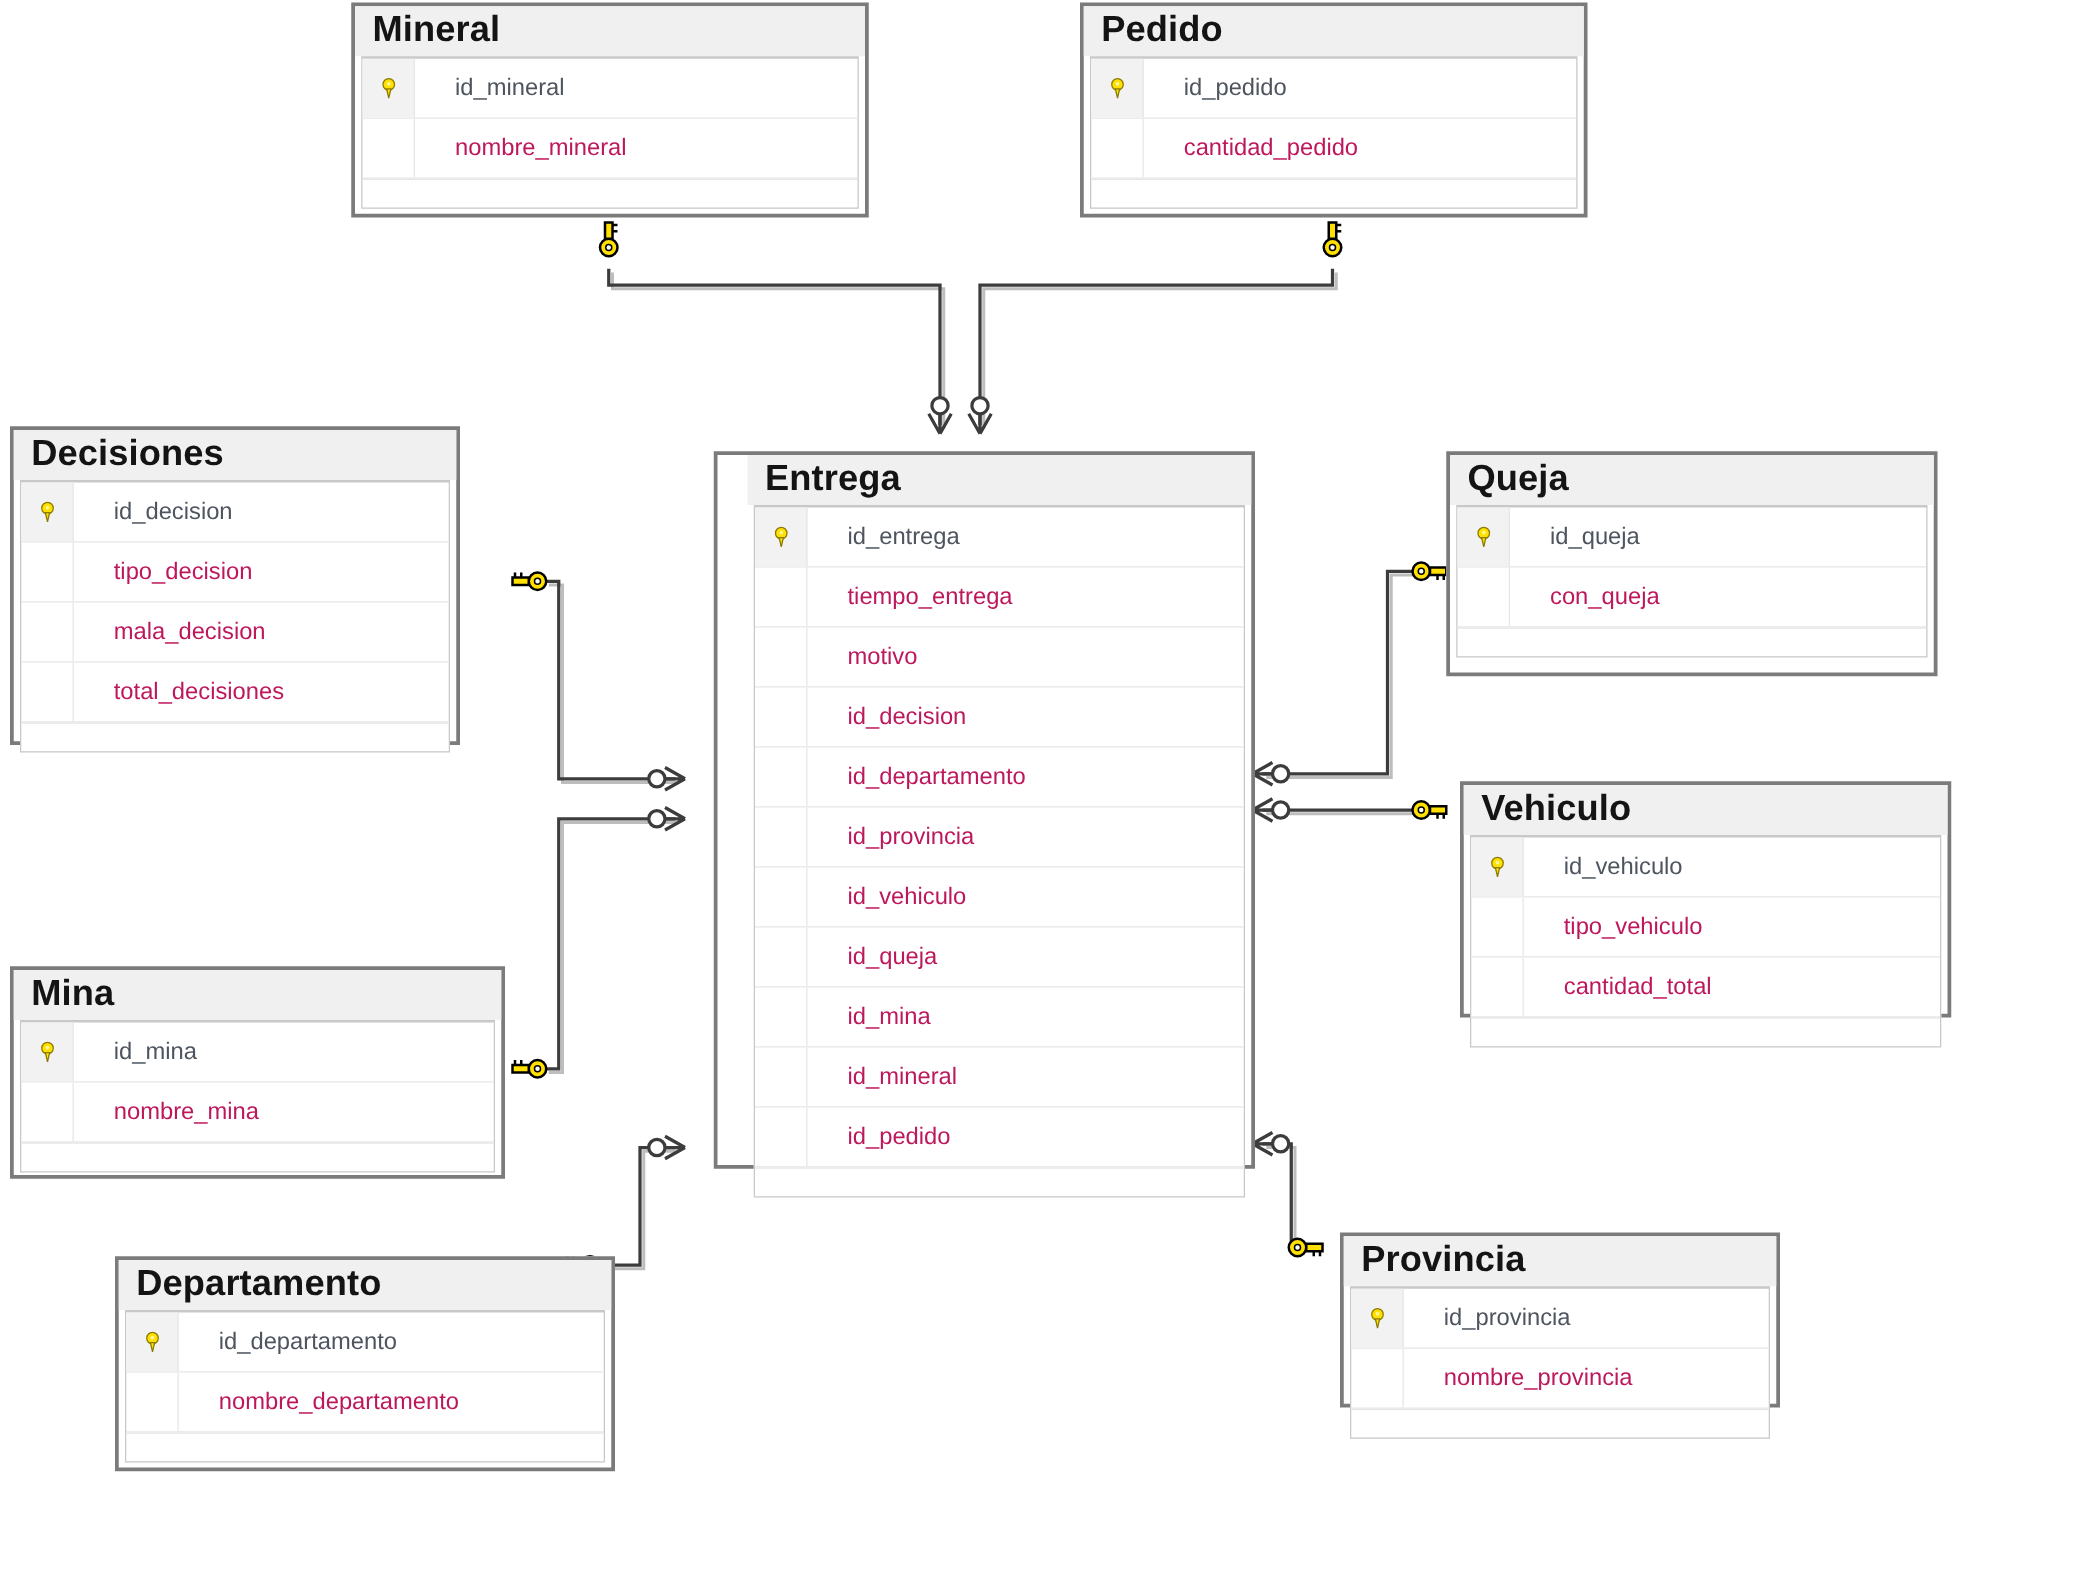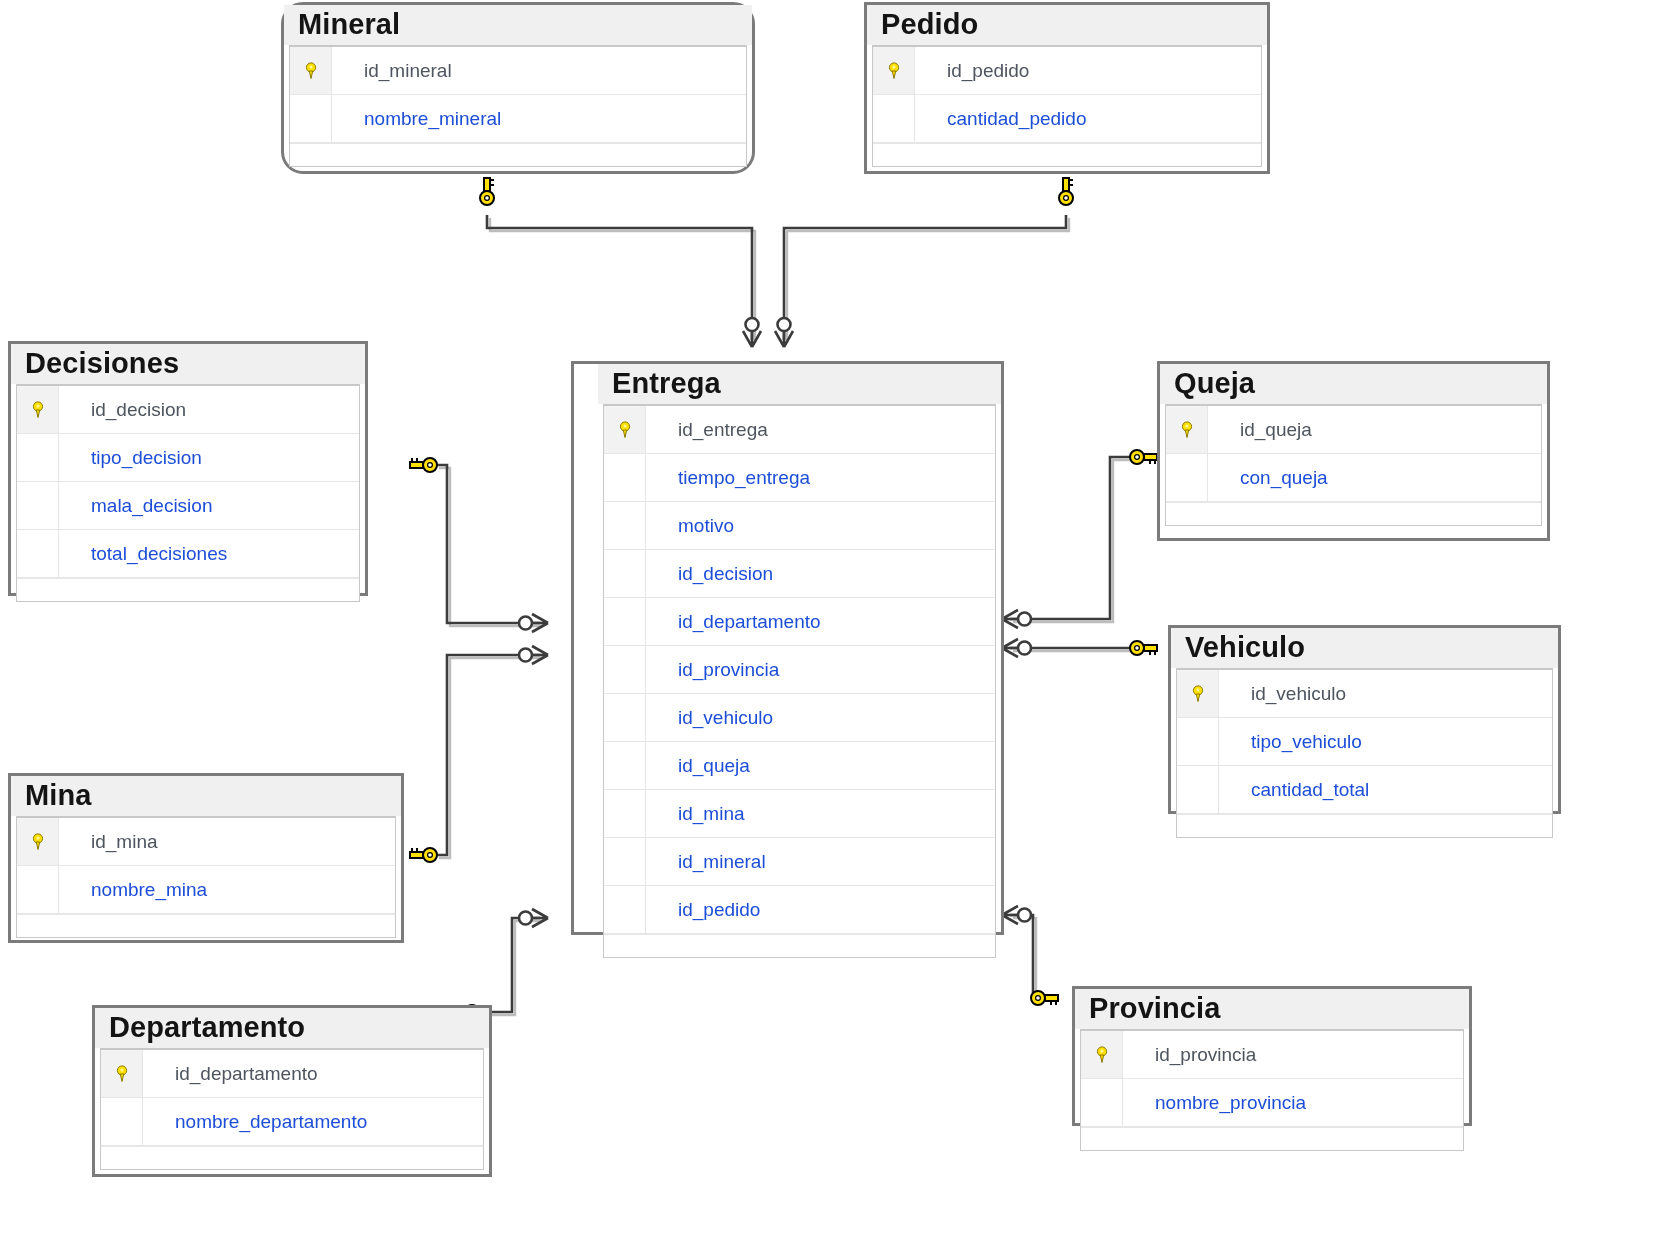--- a/index.html
+++ b/index.html
@@ -47,21 +47,21 @@
   .attr .gut{
     width:42px;min-width:42px;height:100%;
     border-right:1px solid #e6e6e6;
     display:flex;align-items:center;justify-content:center;
     box-sizing:border-box;
   }
   .attr.pk .gut{background:#f2f2f2;}
   .attr .nm{
     padding-left:16px;
     font-size:19px;
-    color:#1d4ed8;
+    color:#be185d;
     white-space:nowrap;
   }
   .attr .nm.pk-name{color:#4e555f;}
   .filler{height:22px;border-top:1px solid #e6e6e6;}
 
   
   .keyglyph{width:16px;height:20px;display:block;}
 </style>
 </head>
 <body>
@@ -158,21 +158,21 @@
         <path d="M1002,915 L1018,906 M1002,915 L1018,924 M1002,915 L1018,915" stroke="#3c3c3c" stroke-width="2.6" fill="none"></path>
         <circle cx="1024.5" cy="915" r="6.5" fill="#ffffff" stroke="#3c3c3c" stroke-width="2.6"></circle>
       </g>
       <g transform="translate(1044,998) rotate(0)">
         <circle cx="-6" cy="0" r="7" fill="#ffe000" stroke="#000" stroke-width="2"></circle>
         <circle cx="-6" cy="0" r="2.4" fill="#ffffff" stroke="#000" stroke-width="1.2"></circle>
         <path d="M1,-3 L14,-3 L14,3 L1,3 Z" fill="#ffe000" stroke="#000" stroke-width="2"></path>
         <path d="M7,3 L7,7 M12,3 L12,7" stroke="#000" stroke-width="2"></path>
       </g>
     </svg>
-<div class="entity" style="left: 281px; top: 2px; width: 474px; height: 172px; border-radius: 22px;">
+<div class="entity" style="left: 281px; top: 2px; width: 414px; height: 172px;">
       <div class="entity-title">Mineral</div>
       <div class="attr-box">
         <div class="attr pk">
           <div class="gut">
             <svg class="keyglyph" viewBox="0 0 16 20">
               <circle cx="8" cy="6.5" r="4.6" fill="#ffe000" stroke="#8a7a00" stroke-width="1"></circle>
               <path d="M6.3 10 L8 17.5 L9.7 10 Z" fill="#ffe000" stroke="#8a7a00" stroke-width="1"></path>
               <circle cx="8" cy="6" r="1.5" fill="#fff6a0"></circle>
             </svg>
           </div>
@@ -366,21 +366,21 @@
           </div>
           <div class="nm pk-name">id_departamento</div>
         </div>
         <div class="attr">
           <div class="gut"></div>
           <div class="nm">nombre_departamento</div>
         </div>
         <div class="filler"></div>
       </div>
     </div>
-    <div class="entity" style="left: 1072px; top: 986px; width: 400px; height: 140px;">
+    <div class="entity" style="left: 1072px; top: 986px; width: 352px; height: 140px;">
       <div class="entity-title">Provincia</div>
       <div class="attr-box">
         <div class="attr pk">
           <div class="gut">
             <svg class="keyglyph" viewBox="0 0 16 20">
               <circle cx="8" cy="6.5" r="4.6" fill="#ffe000" stroke="#8a7a00" stroke-width="1"></circle>
               <path d="M6.3 10 L8 17.5 L9.7 10 Z" fill="#ffe000" stroke="#8a7a00" stroke-width="1"></path>
               <circle cx="8" cy="6" r="1.5" fill="#fff6a0"></circle>
             </svg>
           </div>

